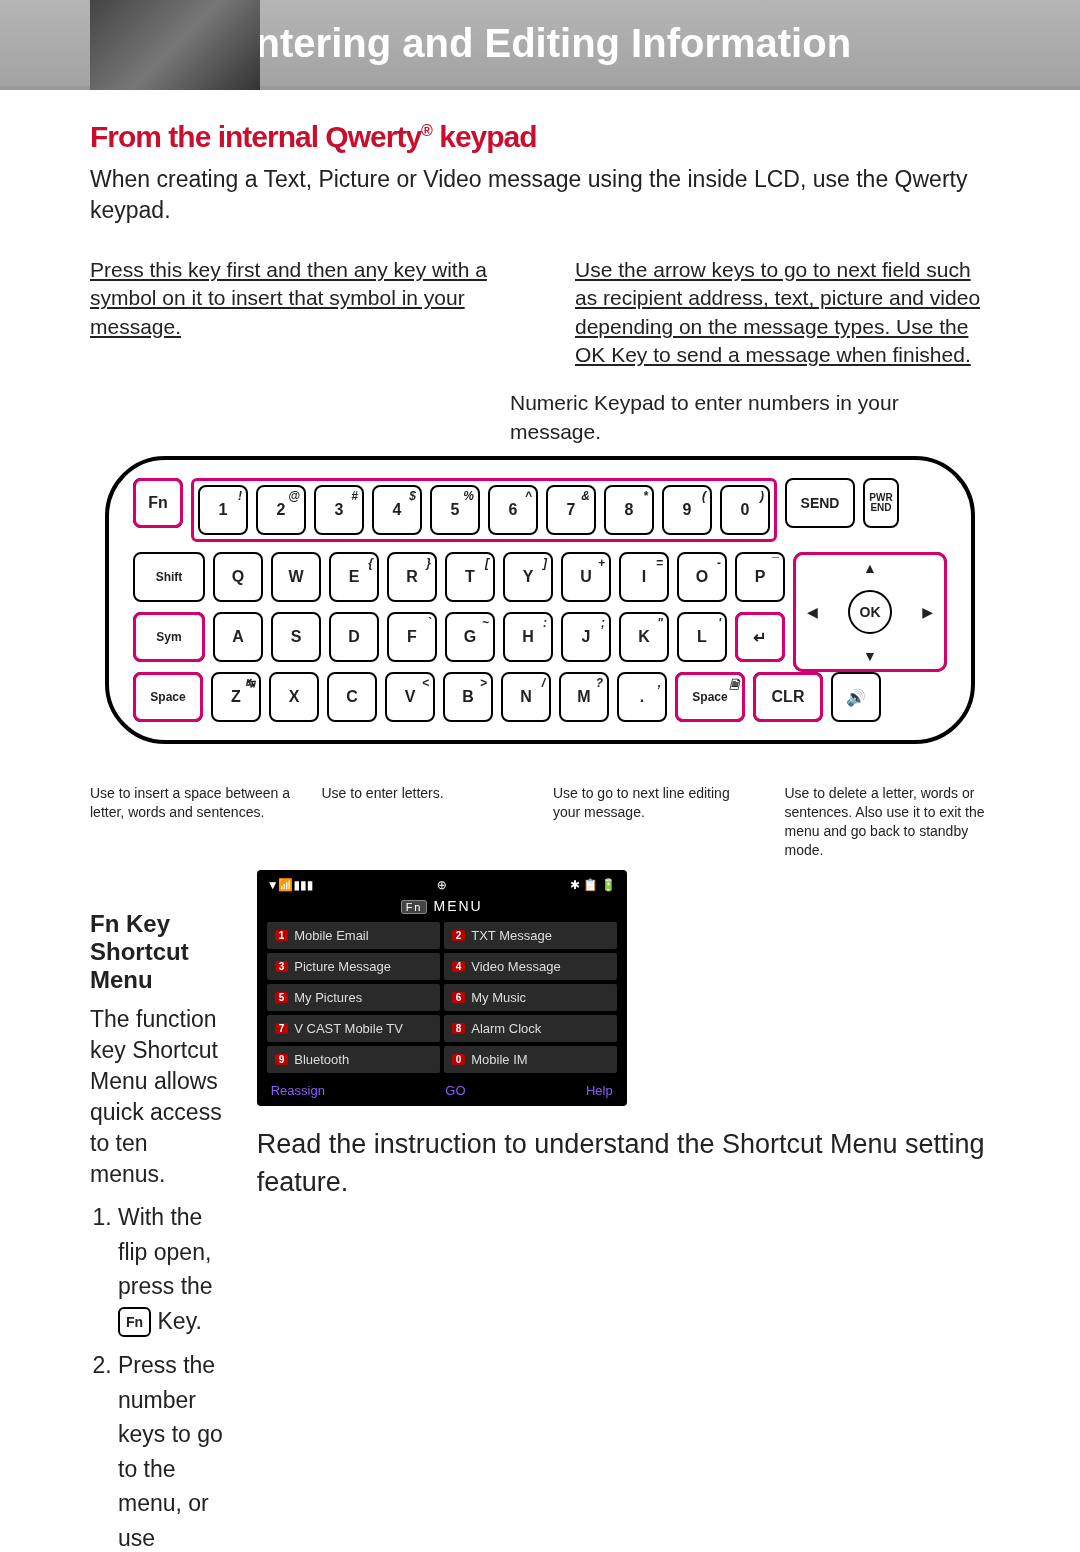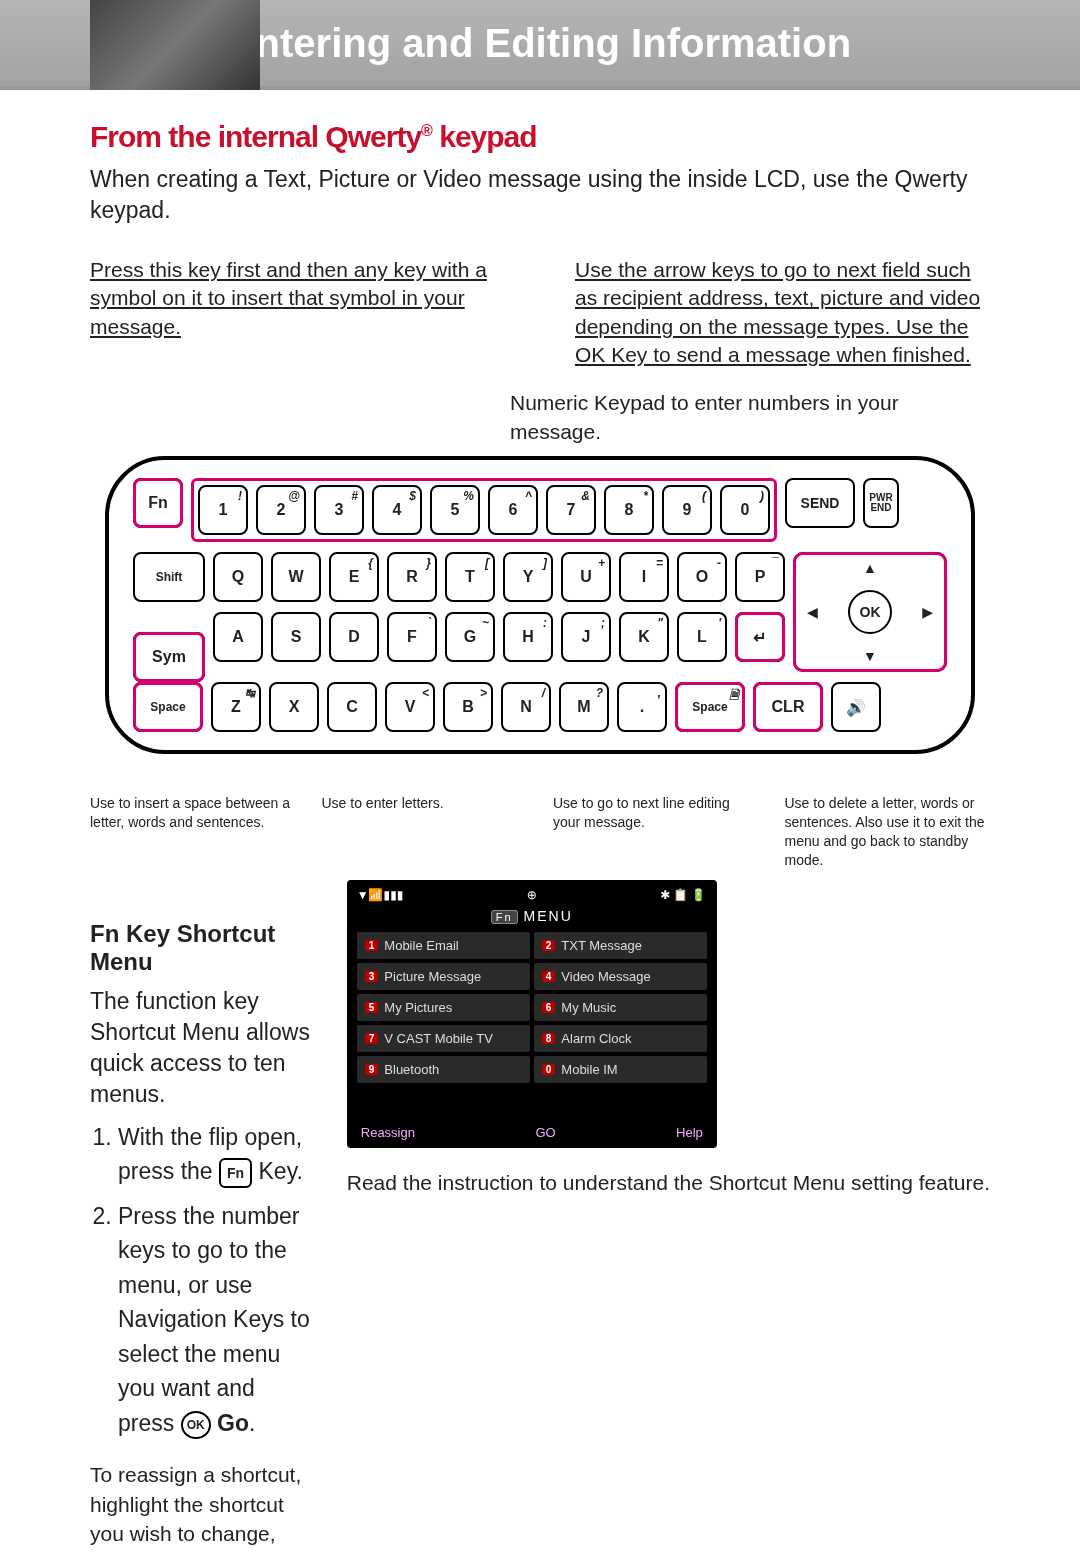--- a/index.html
+++ b/index.html
@@ -121,23 +121,23 @@
   .statusbar { display:flex; justify-content:space-between; font-size:12px; padding:2px 4px; }
   .menuhead { text-align:center; font-size:14px; padding:4px 0; letter-spacing:2px; color:#fff; }
   .menuhead .fn { background:#444; border:1px solid #888; border-radius:3px; padding:0 4px; font-size:11px; margin-right:6px; }
   .grid { display:grid; grid-template-columns:1fr 1fr; gap:4px; padding:4px; }
   .cell {
     background:#2a2a2a; color:#ddd; padding:6px 8px;
     font-size:13px; border-radius:2px;
     display:flex; align-items:center; gap:6px;
   }
   .badge { background:#b00; color:#fff; font-size:10px; padding:0 4px; border-radius:2px; font-weight:bold; }
-  .softkeys { display:flex; justify-content:space-between; font-size:13px; color:#f0abfc; padding:6px 8px 2px;margin-top:32px; }
+  .softkeys { display:flex; justify-content:space-between; font-size:13px; color:#8b5cf6; padding:6px 8px 2px; }
   .footnote { font-size:21px; line-height:1.4; margin-top:20px; }
-  .readnote { font-size:21px; line-height:1.4; margin-top:20px; }
+  .readnote { font-size:27px; line-height:1.4; margin-top:20px; }
 </style>
 </head>
 <body>
 
 <div class="banner">
   <div class="banner-thumb"></div>
   <div class="banner-title">Entering and Editing Information</div>
 </div>
 
 <h2 class="sect">
@@ -248,21 +248,21 @@
         <div class="key w50">
             <span>O</span>
             <span class="sym">-</span>
           </div>
         <div class="key w50">
             <span>P</span>
             <span class="sym">¯</span>
           </div>
       </div>
       <div class="row">
-        <div class="key w60 hi" style="font-size:16px;margin-top:20px;">
+        <div class="key w60 hi" style="font-size:12px;">
             <span>Sym</span>
           </div>
         <div class="key w50">
             <span>A</span>
           </div>
         <div class="key w50">
             <span>S</span>
           </div>
         <div class="key w50">
             <span>D</span>

